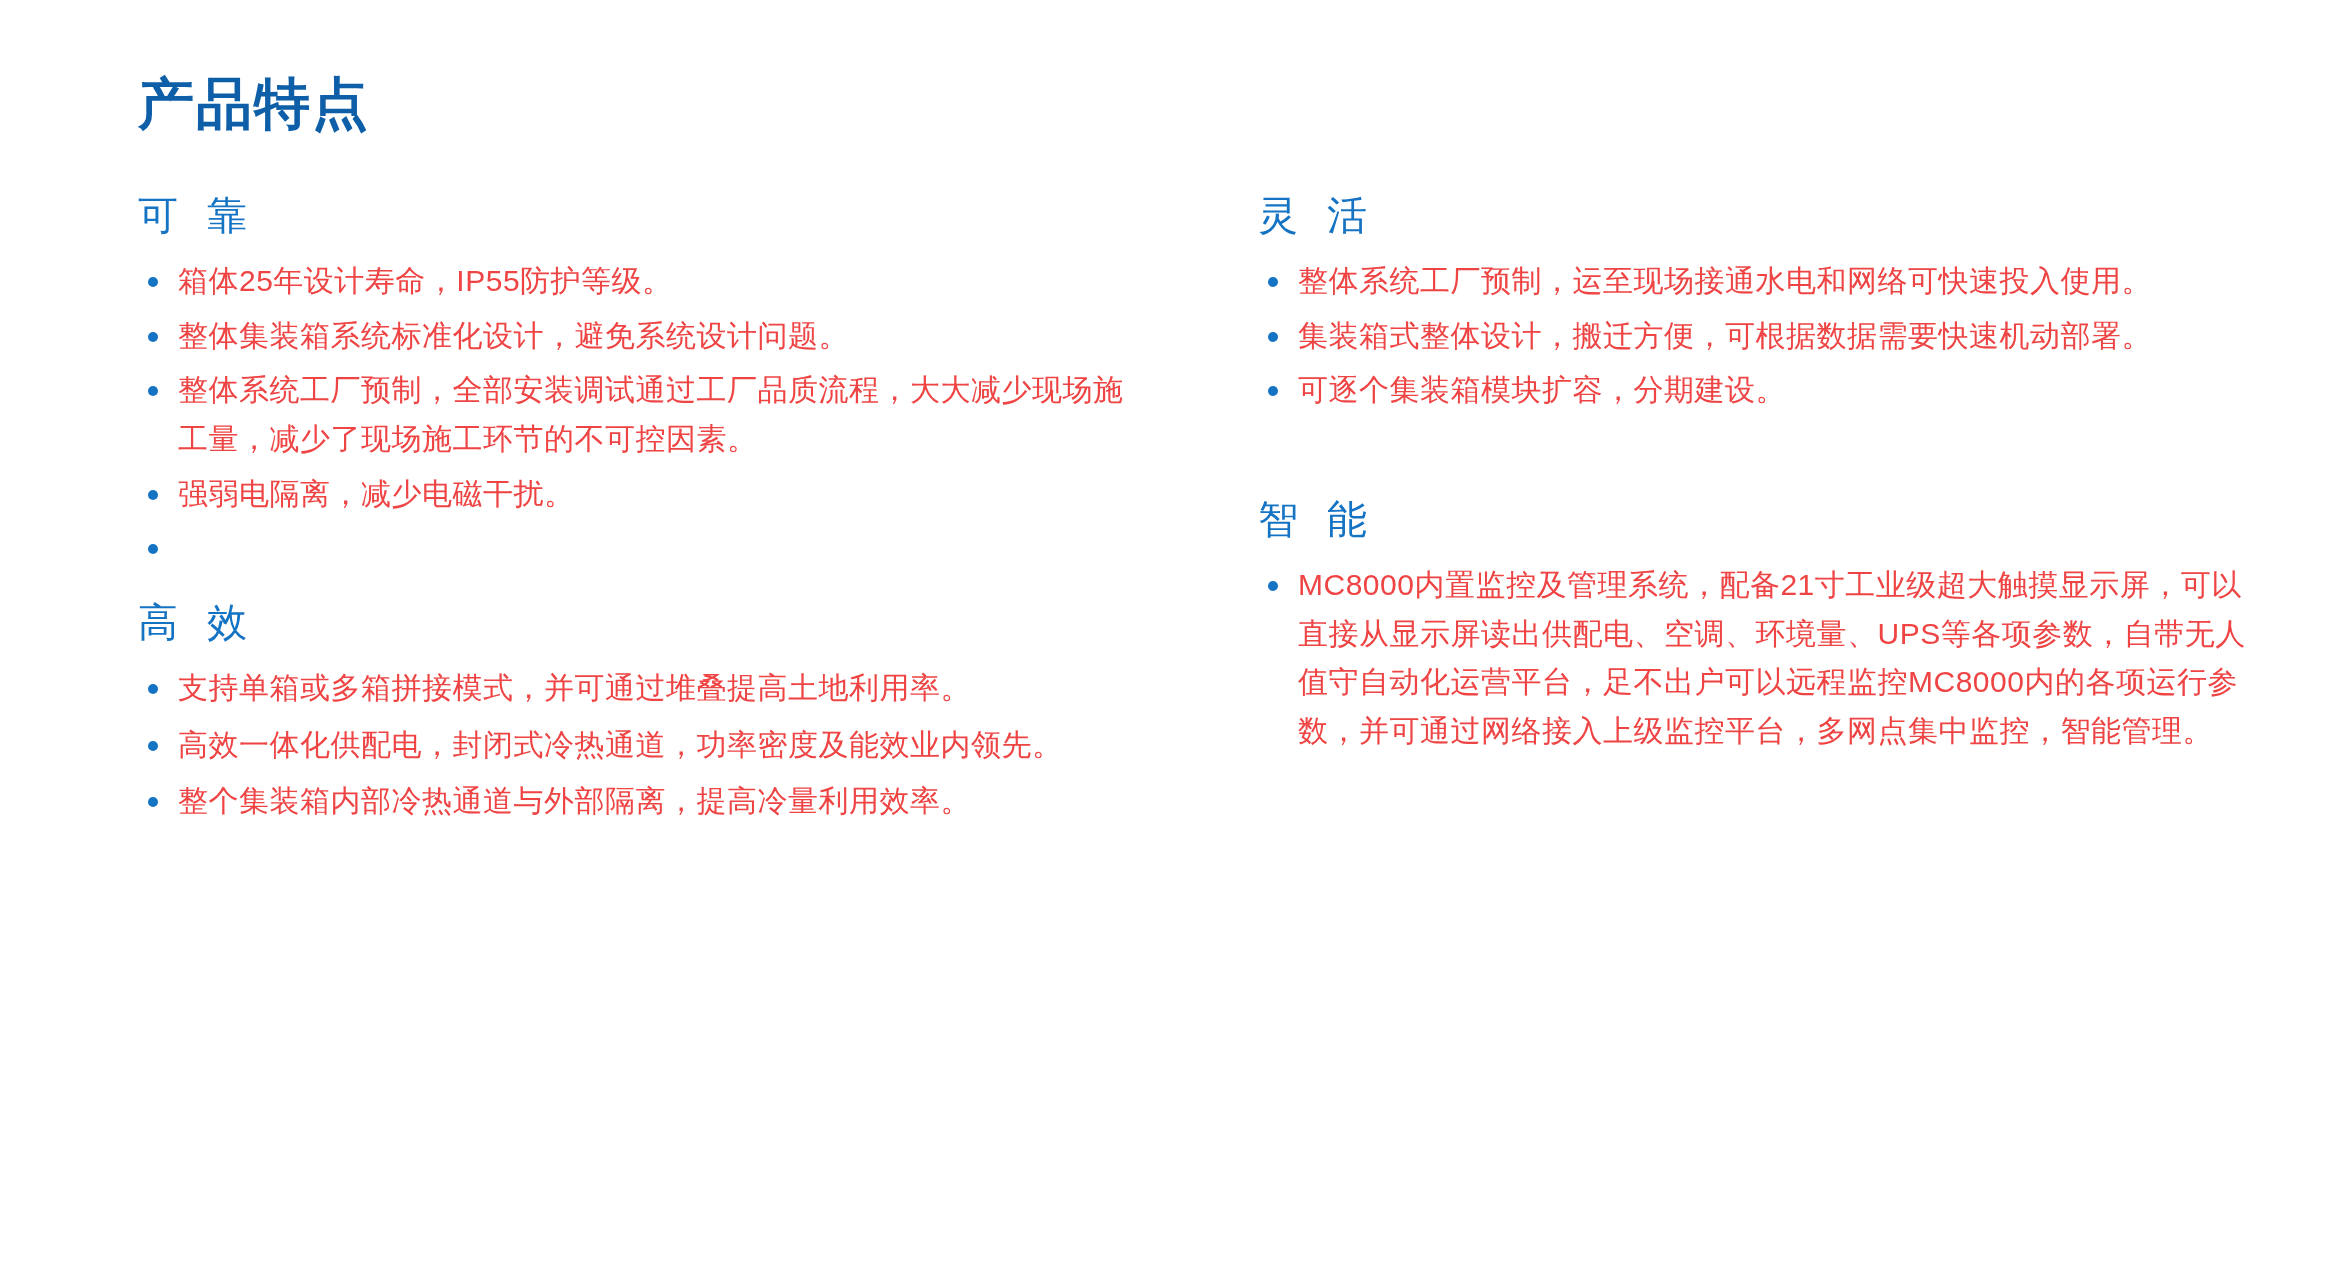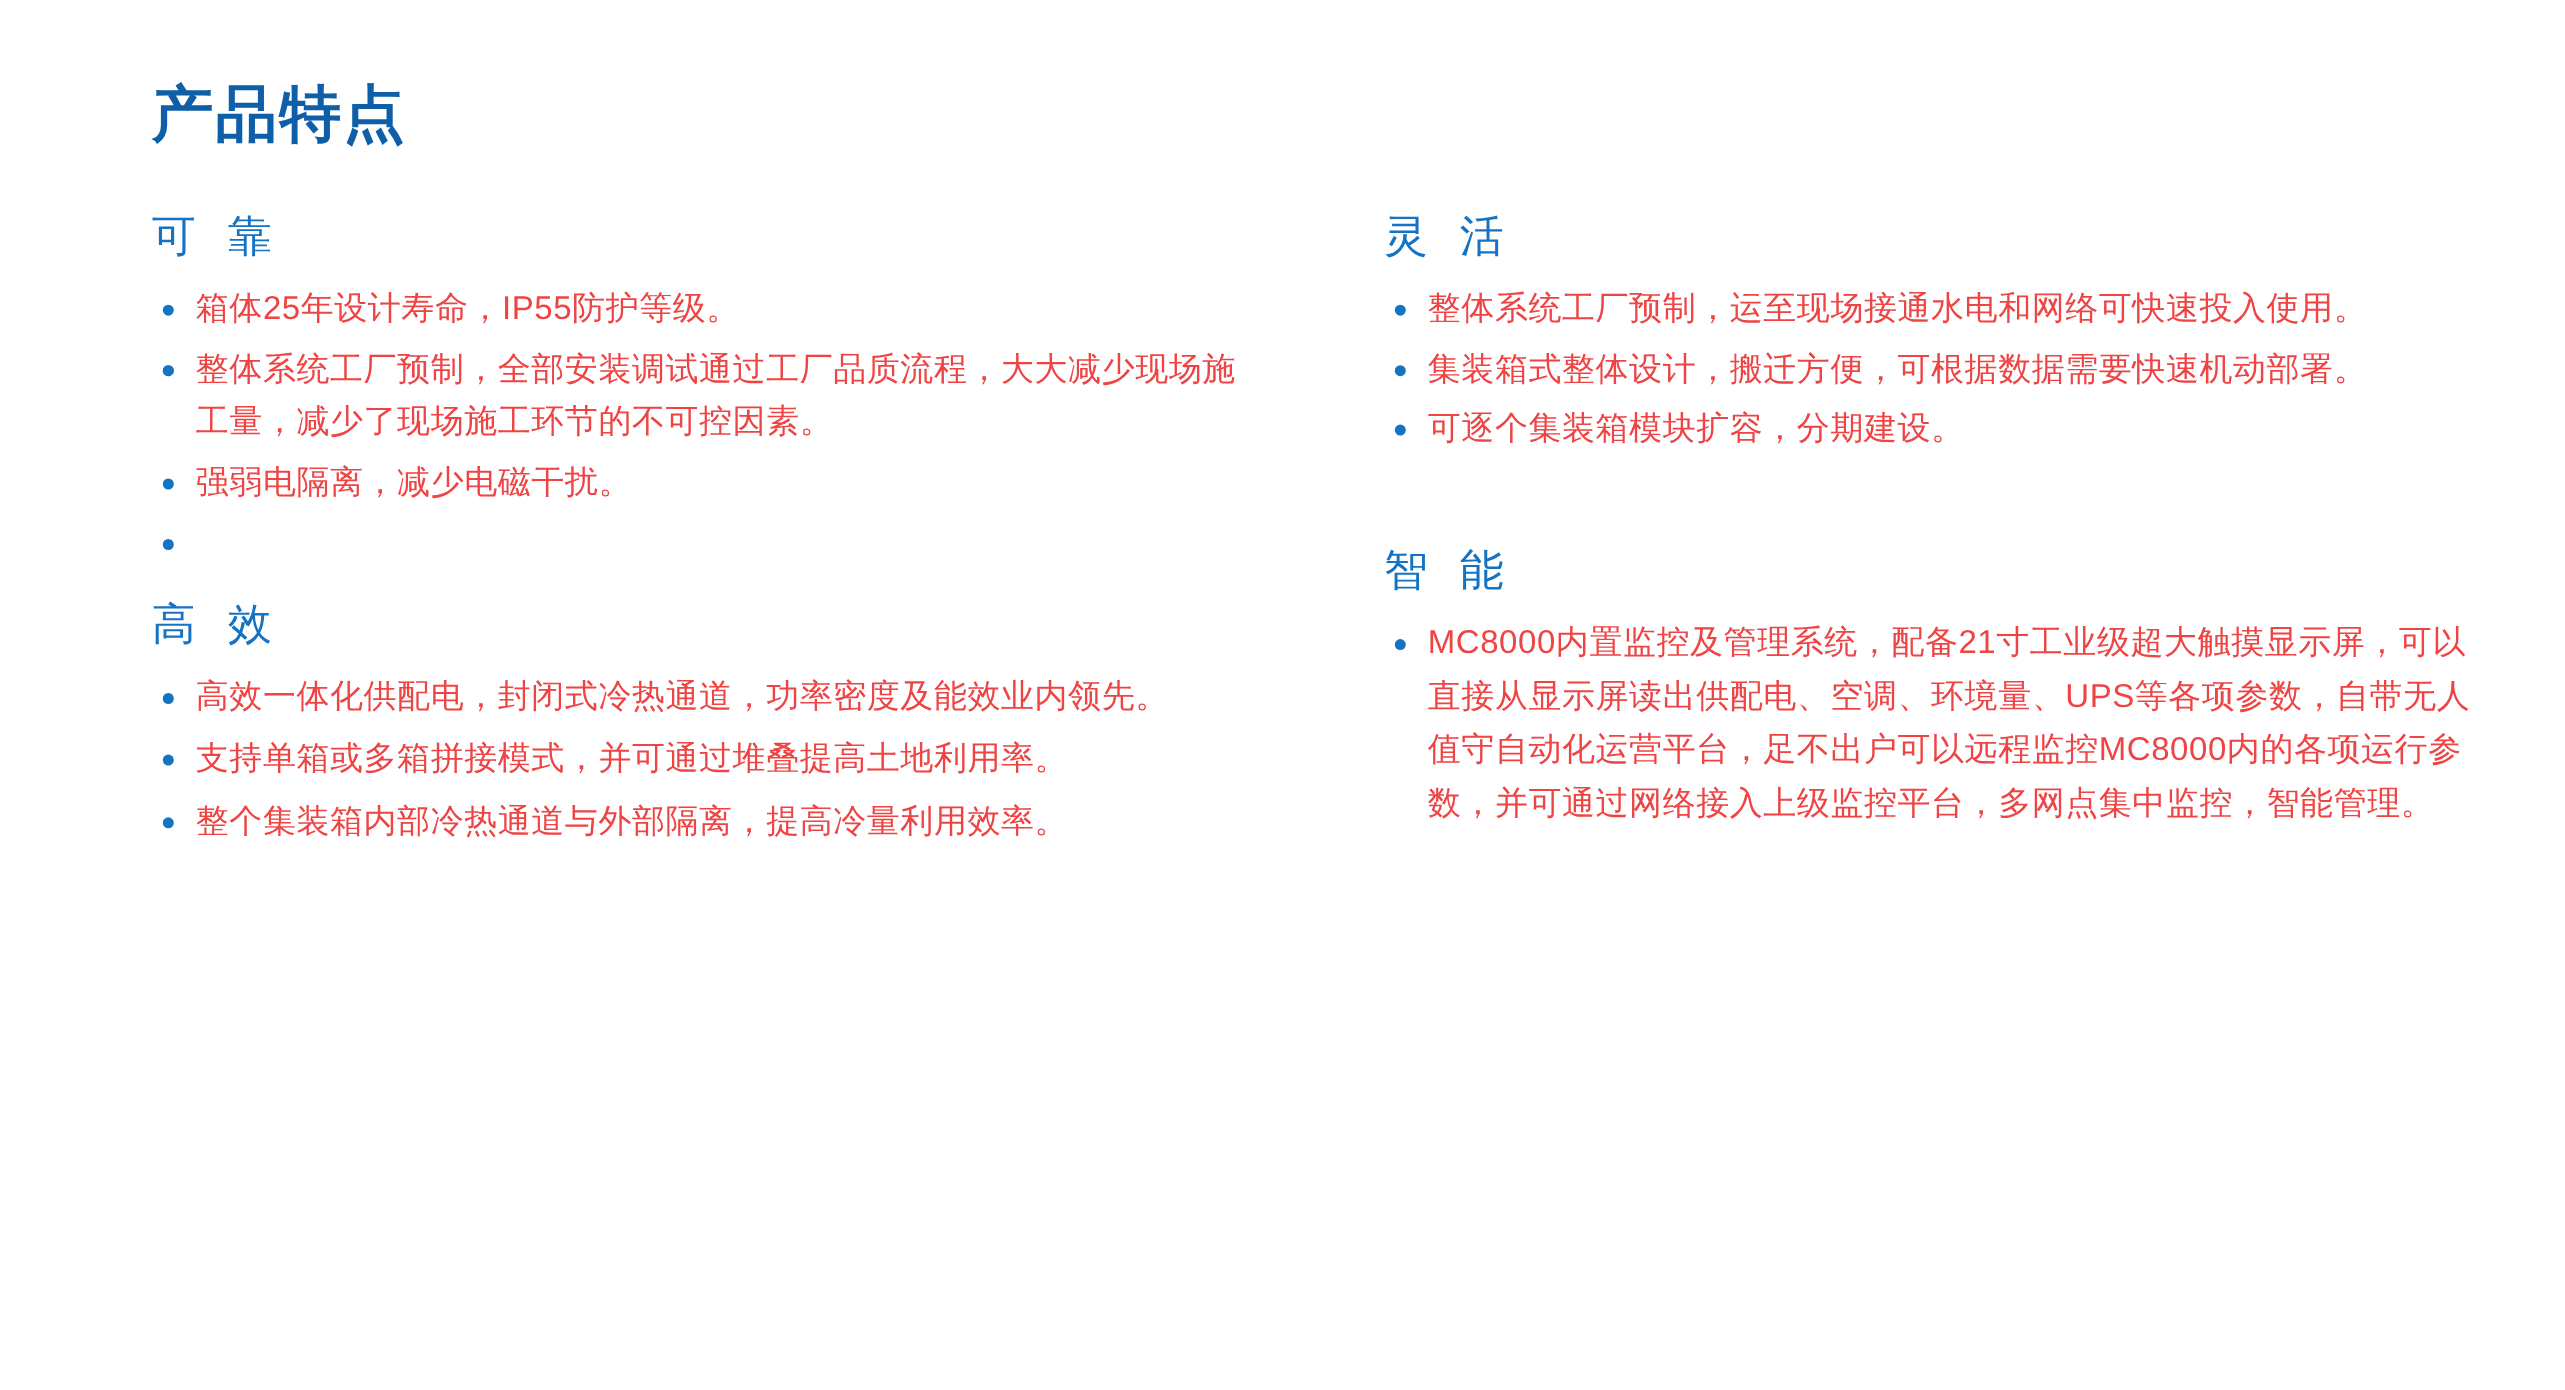--- a/index.html
+++ b/index.html
@@ -93,32 +93,32 @@
   <h1 class="page-title">产品特点</h1>
 
   <div class="columns">
 
     <div class="col left">
 
       <div class="section reliable">
         <h2 class="section-title">可 靠</h2>
         <ul class="bullets">
           <li><span class="dot"></span><span>箱体25年设计寿命，IP55防护等级。</span></li>
-          <li><span class="dot"></span></li>
+          <li><span class="dot"></span><span>整体集装箱系统标准化设计，避免系统设计问题。</span></li>
           <li><span class="dot"></span><span>整体系统工厂预制，全部安装调试通过工厂品质流程，大大减少现场施工量，减少了现场施工环节的不可控因素。</span></li>
           <li><span class="dot"></span><span>强弱电隔离，减少电磁干扰。</span></li>
           <li><span class="dot"></span></li>
         </ul>
       </div>
 
       <div class="section efficient">
         <h2 class="section-title">高 效</h2>
         <ul class="bullets">
+          <li><span class="dot"></span><span>支持单箱或多箱拼接模式，并可通过堆叠提高土地利用率。</span></li>
           <li><span class="dot"></span><span>高效一体化供配电，封闭式冷热通道，功率密度及能效业内领先。</span></li>
-          <li><span class="dot"></span><span>支持单箱或多箱拼接模式，并可通过堆叠提高土地利用率。</span></li>
           <li><span class="dot"></span><span>整个集装箱内部冷热通道与外部隔离，提高冷量利用效率。</span></li>
         </ul>
       </div>
 
     </div>
 
     <div class="col right">
 
       <div class="section flexible">
         <h2 class="section-title">灵 活</h2>

